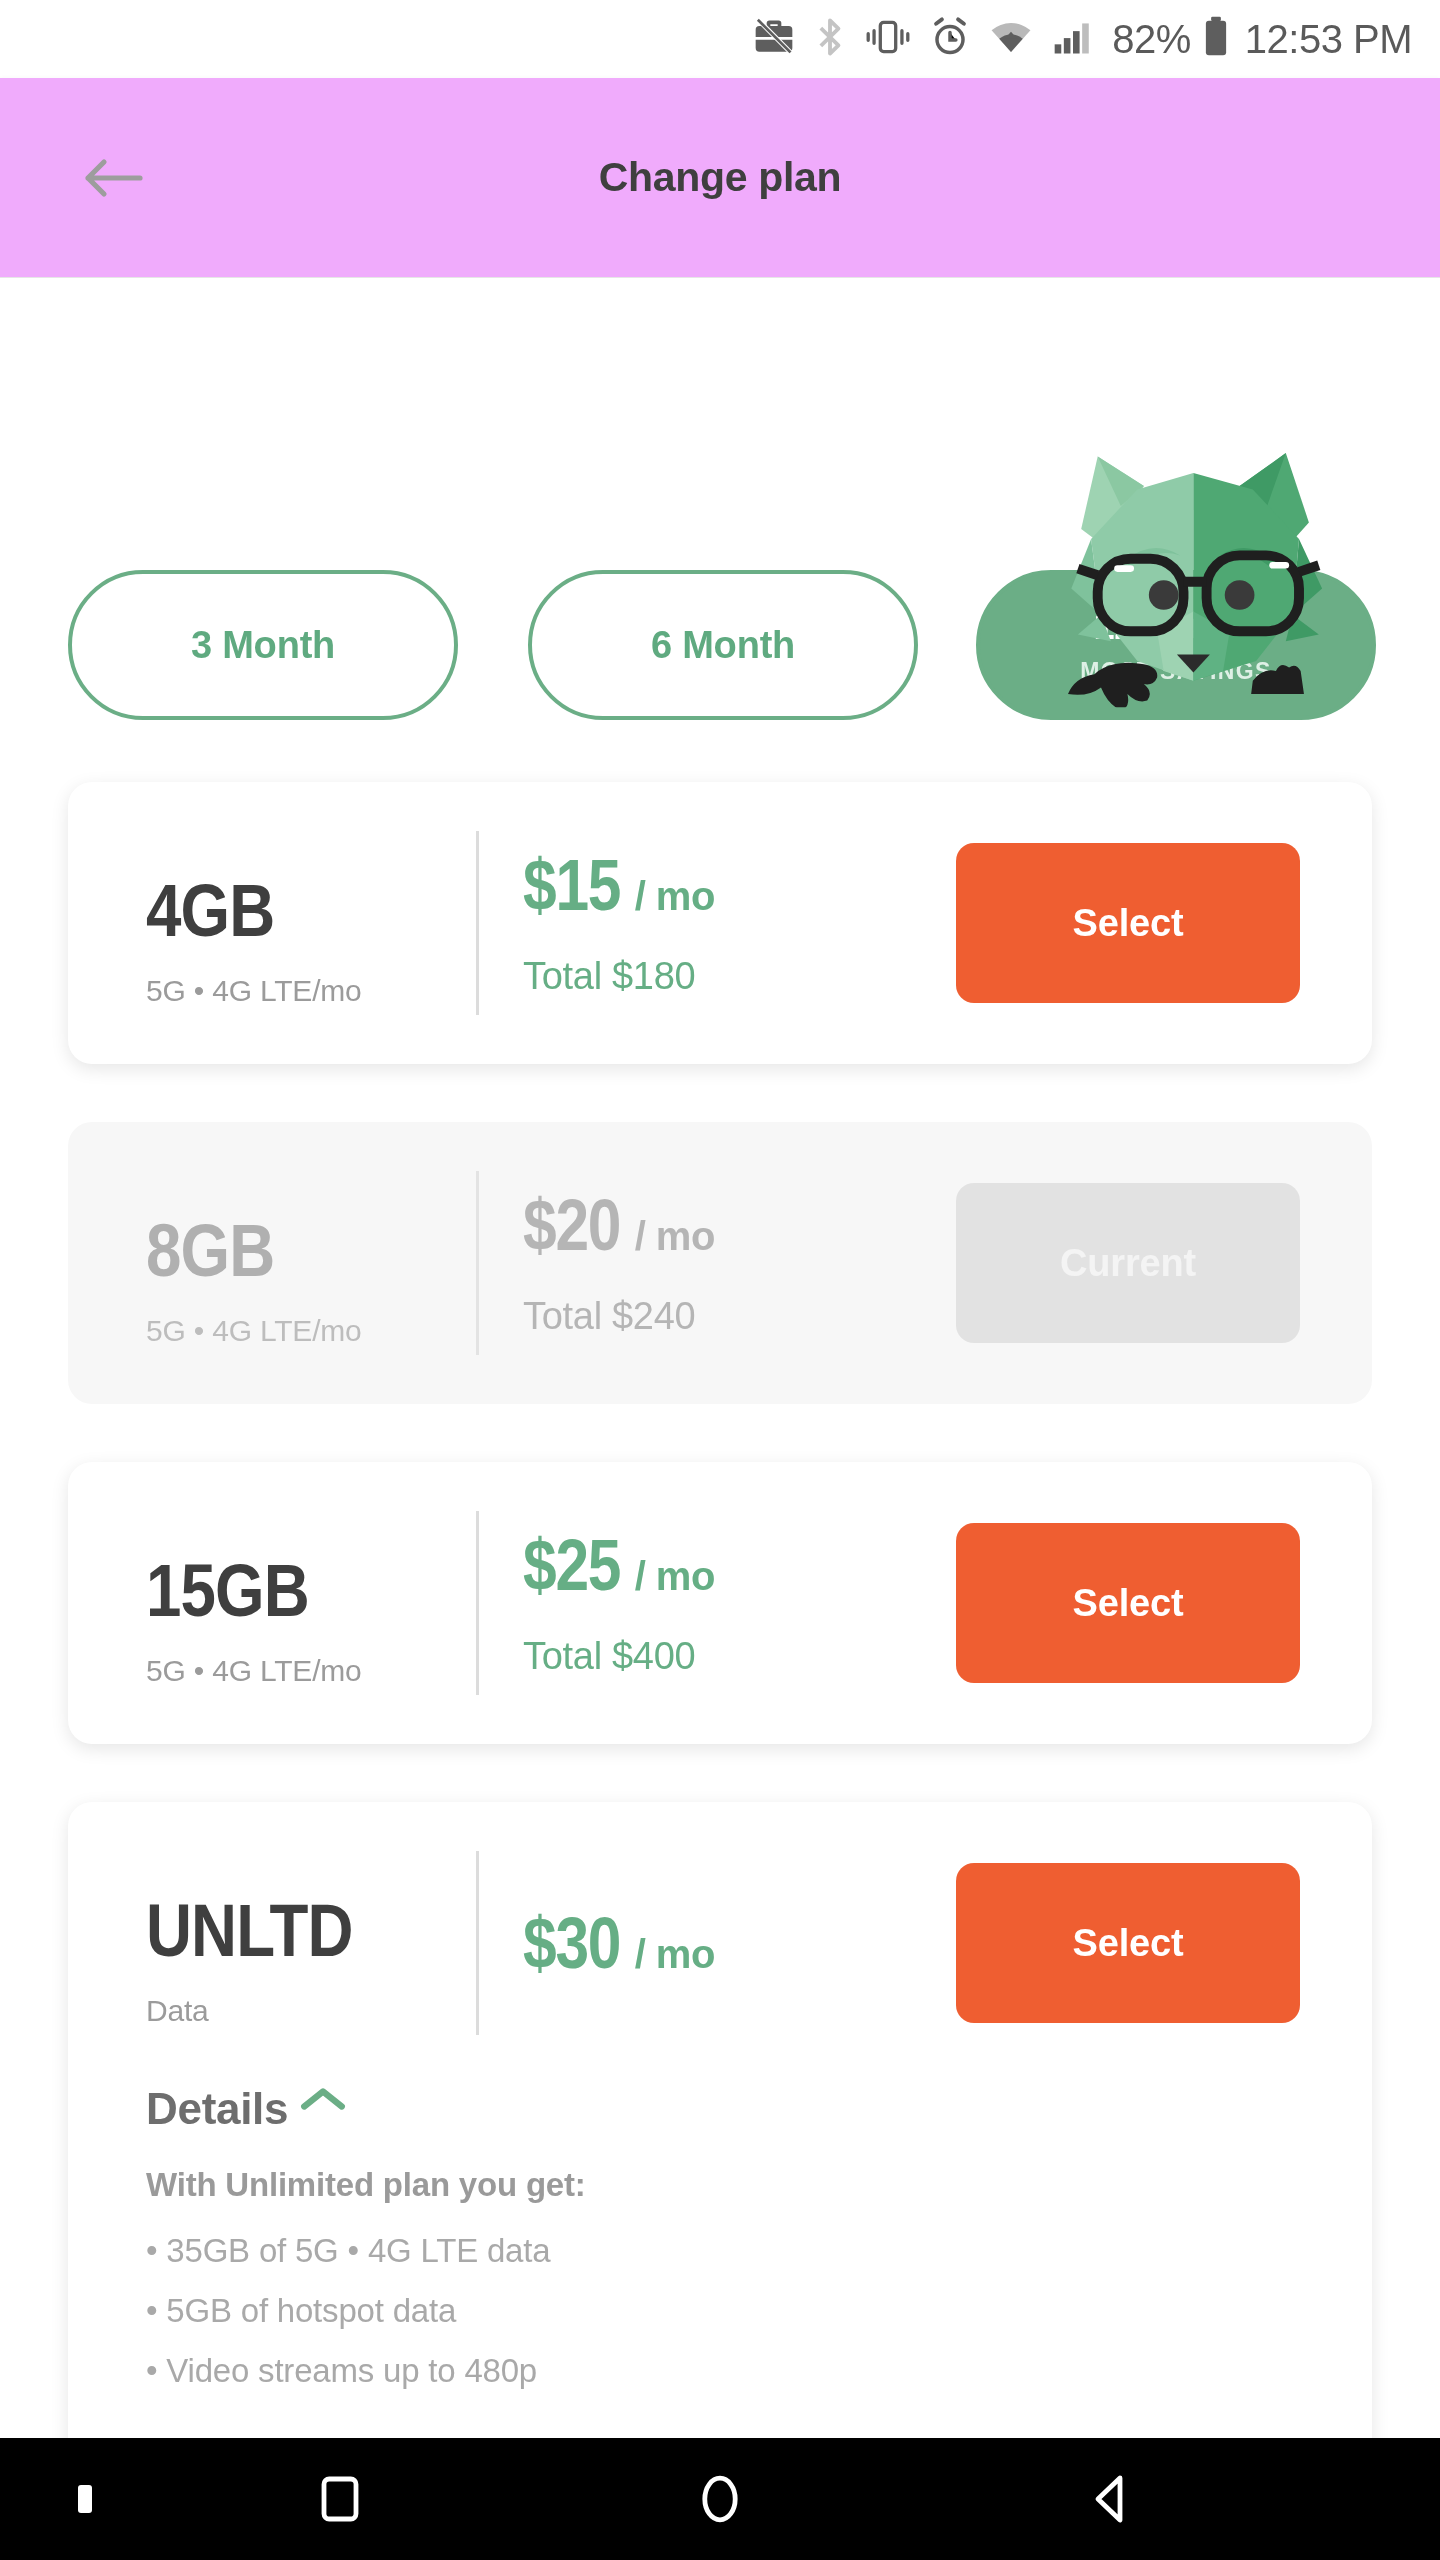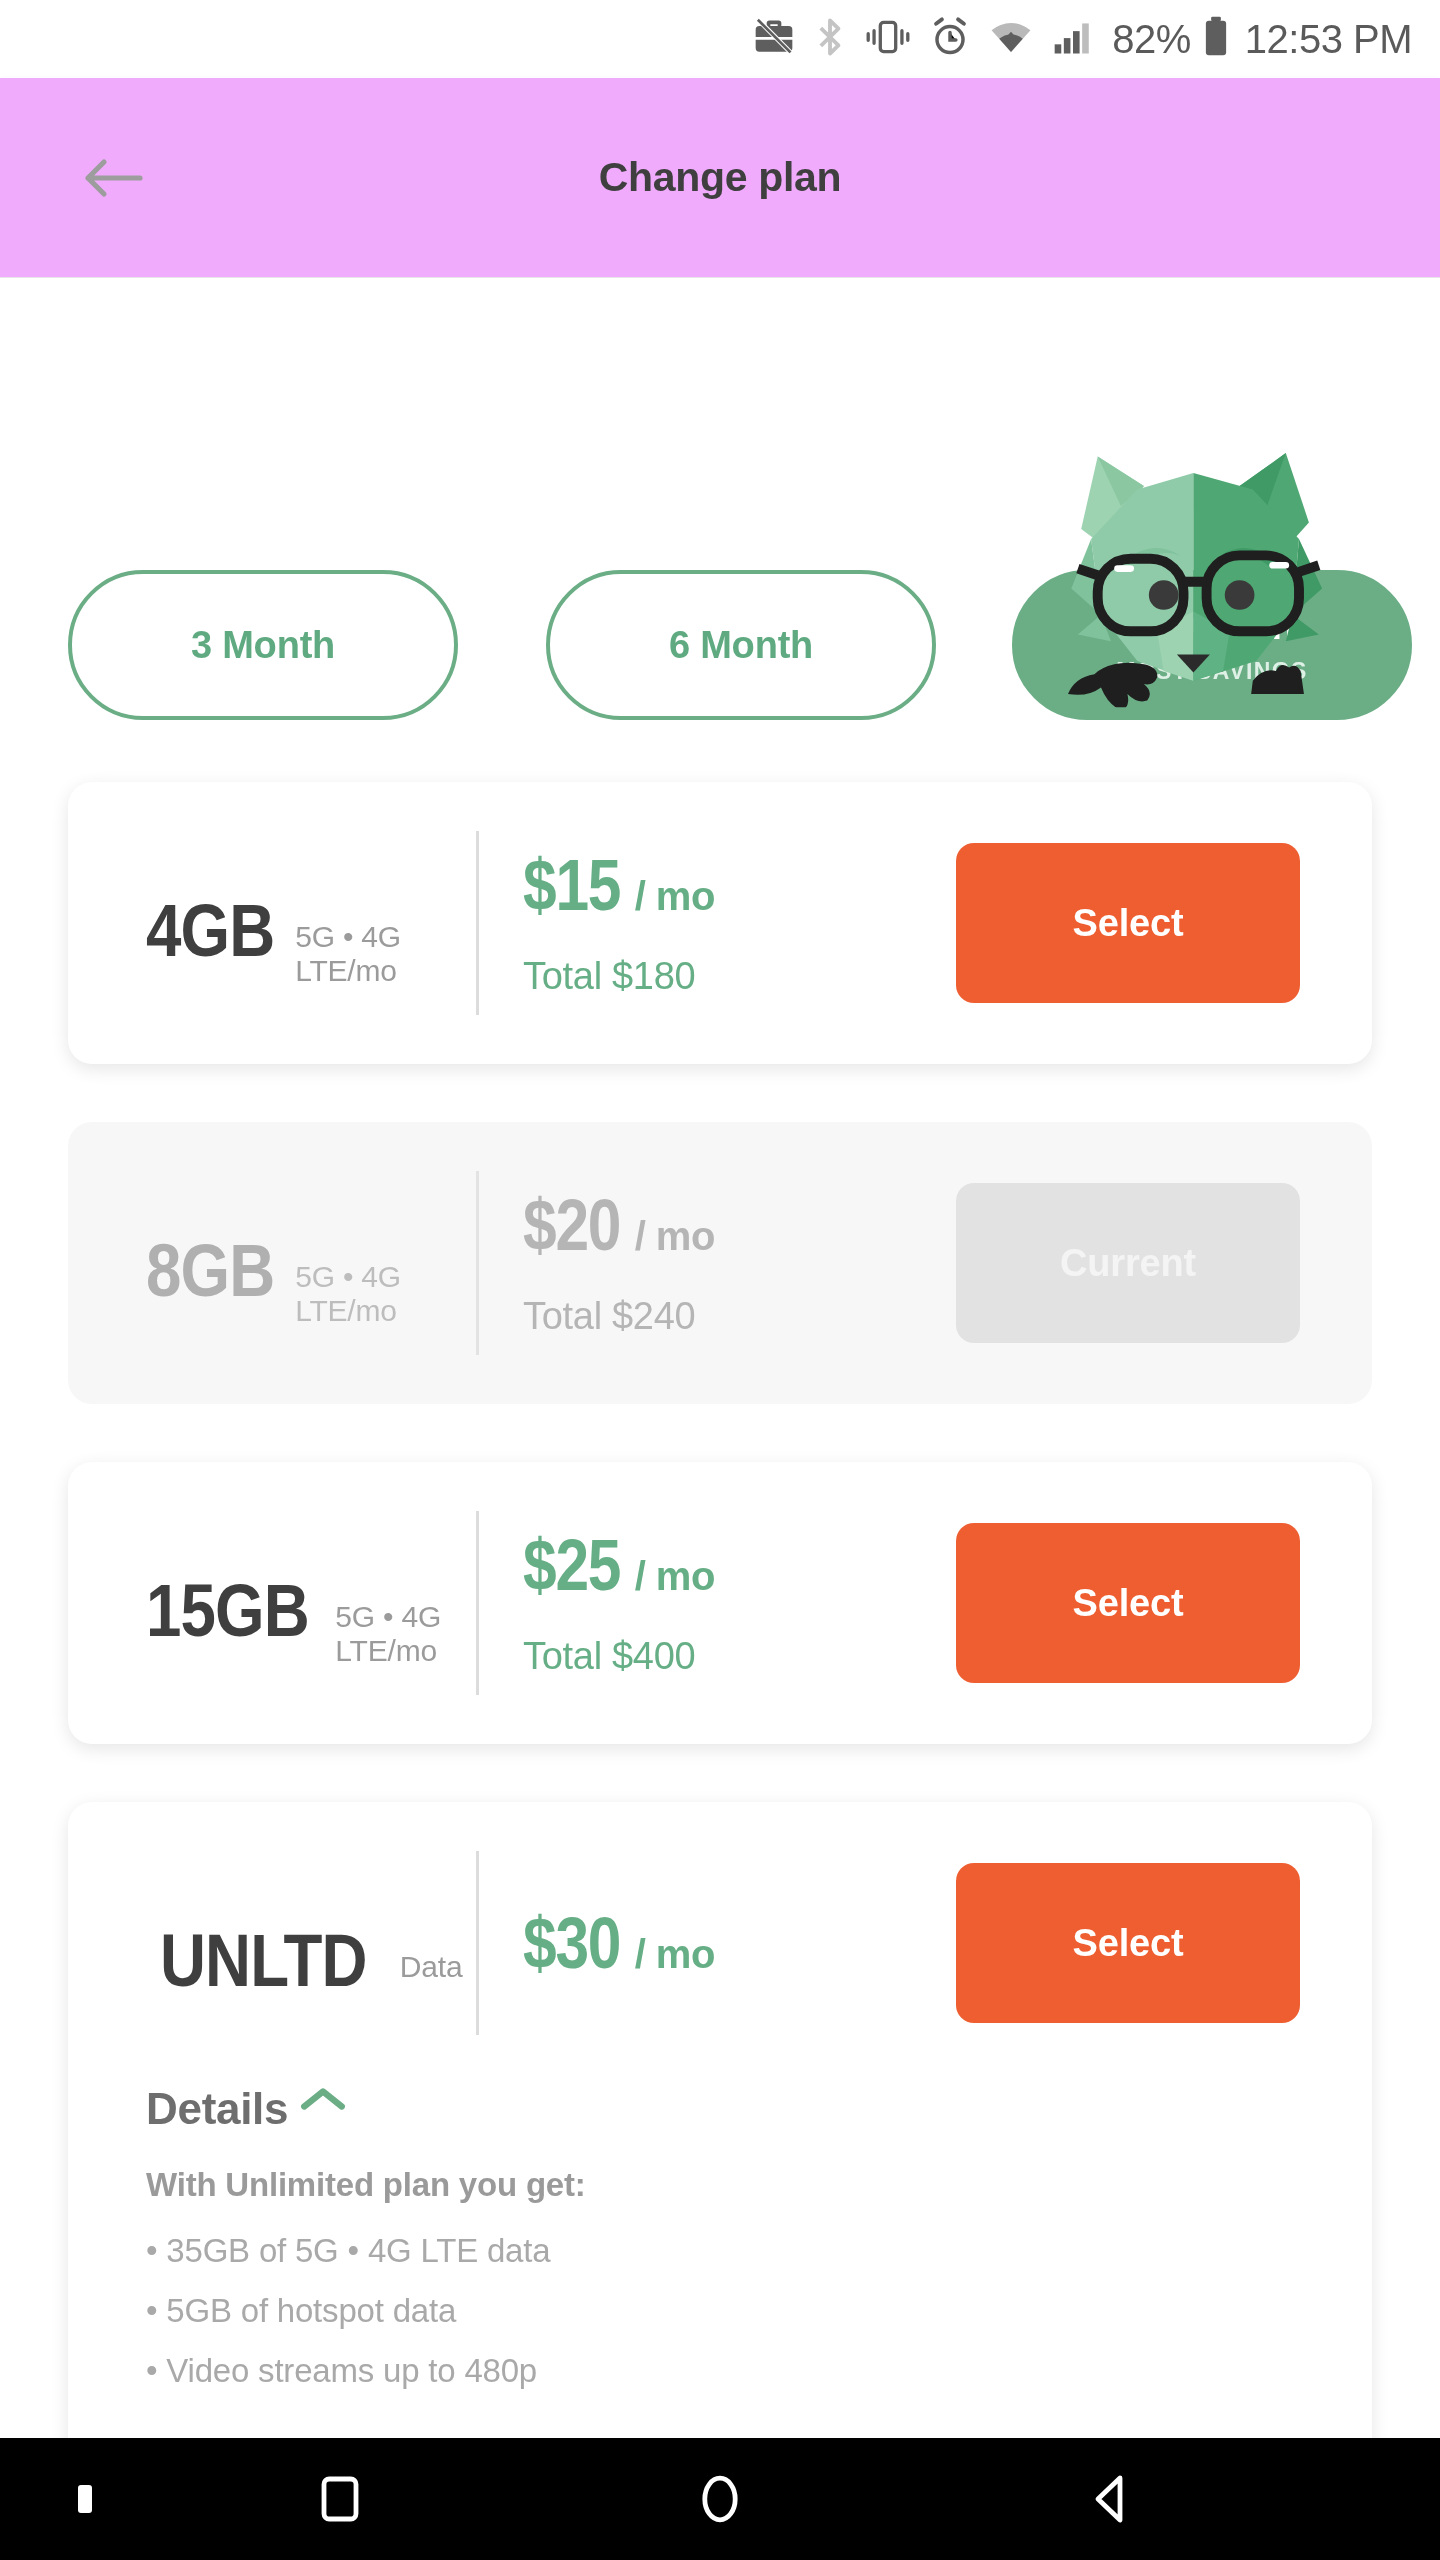--- a/index.html
+++ b/index.html
@@ -58,21 +58,21 @@
     position:relative;
     overflow:hidden;
   }
 
   
   .durations {
     position:relative;
     display:flex; align-items:center;
     padding:0 68px;
     margin-top:292px;
-    gap:18px;
+    gap:0;
   }
   .pill {
     height:150px;
     border-radius:80px;
     display:flex; flex-direction:column;
     align-items:center; justify-content:center;
     cursor:pointer;
     background:#ffffff;
     border:4px solid #6BAE86;
     width:390px;
@@ -115,21 +115,21 @@
     background:#f7f7f7;
     box-shadow:none;
   }
   .card-row {
     display:flex; align-items:center;
     height:282px;
     padding-left:78px; padding-right:72px;
   }
   .col-data {
     width:330px; flex:0 0 330px;
-    display:flex; flex-direction:row; justify-content:center;margin-top:36px;
+    display:flex; flex-direction:column; justify-content:center;margin-top:36px;
   }
   .gb {
     font-size:74px; font-weight:bold; color:#3f3f3f;
     line-height:1; letter-spacing:-1px;
     font-family:"Liberation Sans Narrow","Liberation Sans",sans-serif;
     transform:scaleX(0.86); transform-origin:left center;
   }
   .gb-sub {
     font-size:30px; color:#9b9b9b; margin-top:26px;
     letter-spacing:-0.2px;

